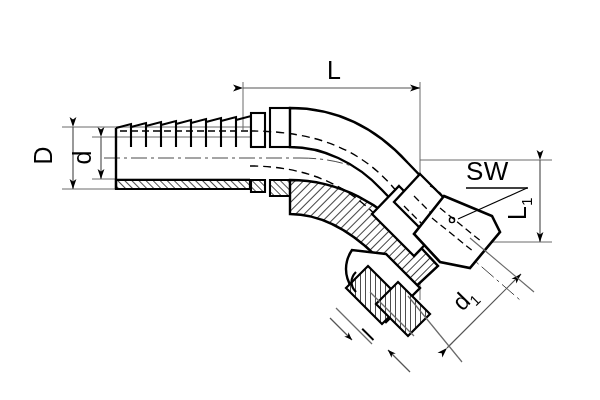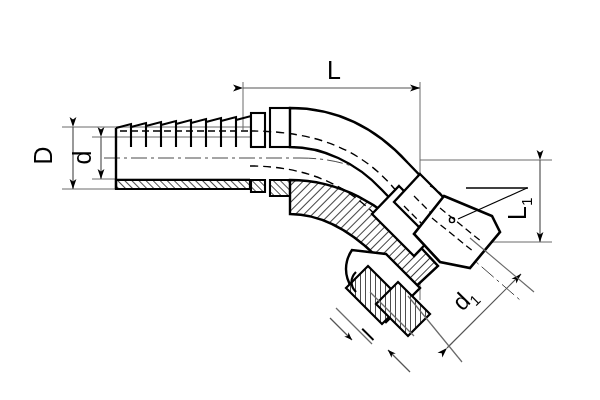--- a/index.html
+++ b/index.html
@@ -190,20 +190,21 @@
 <div class="lbl" style="left:327px;top:58px;font-size:25px;">L</div>
 
 <div class="lbl" style="left:34px;top:143px;font-size:25px;transform:rotate(-90deg);transform-origin:center;">D</div>
 
 <div class="lbl" style="left:76px;top:145px;font-size:25px;transform:rotate(-90deg);transform-origin:center;">d</div>
 
 <div class="lbl" style="left:508px;top:194px;font-size:25px;transform:rotate(-90deg);transform-origin:center;">
   <span>L</span><span class="sub">1</span>
 </div>
 
+<div class="lbl" style="left:466px;top:158px;font-size:26px;letter-spacing:0.5px;">SW</div>
 
 <div class="lbl" style="left:455px;top:286px;font-size:24px;transform:rotate(-45deg);transform-origin:center;">
   <span>d</span><span class="sub">1</span>
 </div>
 
 <div class="lbl" style="left:366px;top:324px;font-size:22px;transform:rotate(-45deg);transform-origin:center;">l</div>
 
 </div>
 
 </body></html>

